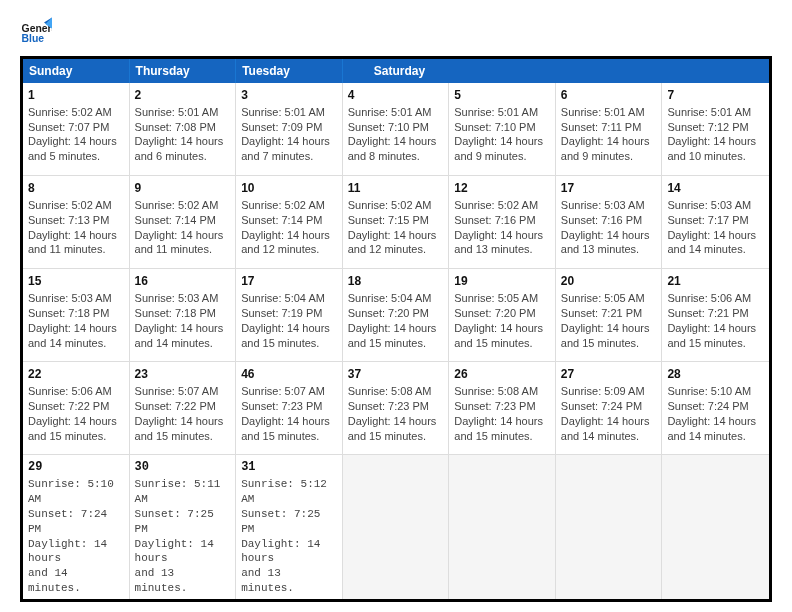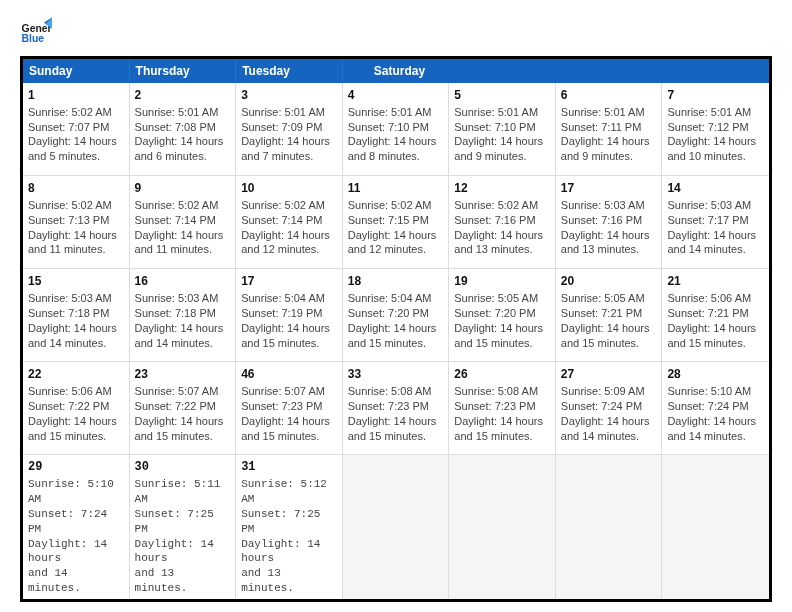--- a/index.html
+++ b/index.html
@@ -226,21 +226,21 @@
           </div>
           <div class="cal-cell">
             <span class="day-num">23</span>
             <div class="cell-text">Sunrise: 5:07 AM<br>Sunset: 7:22 PM<br>Daylight: 14 hours<br>and 15 minutes.</div>
           </div>
           <div class="cal-cell">
             <span class="day-num">46</span>
             <div class="cell-text">Sunrise: 5:07 AM<br>Sunset: 7:23 PM<br>Daylight: 14 hours<br>and 15 minutes.</div>
           </div>
           <div class="cal-cell">
-            <span class="day-num">33</span>
+            <span class="day-num">37</span>
             <div class="cell-text">Sunrise: 5:08 AM<br>Sunset: 7:23 PM<br>Daylight: 14 hours<br>and 15 minutes.</div>
           </div>
           <div class="cal-cell">
             <span class="day-num">26</span>
             <div class="cell-text">Sunrise: 5:08 AM<br>Sunset: 7:23 PM<br>Daylight: 14 hours<br>and 15 minutes.</div>
           </div>
           <div class="cal-cell">
             <span class="day-num">27</span>
             <div class="cell-text">Sunrise: 5:09 AM<br>Sunset: 7:24 PM<br>Daylight: 14 hours<br>and 14 minutes.</div>
           </div>

